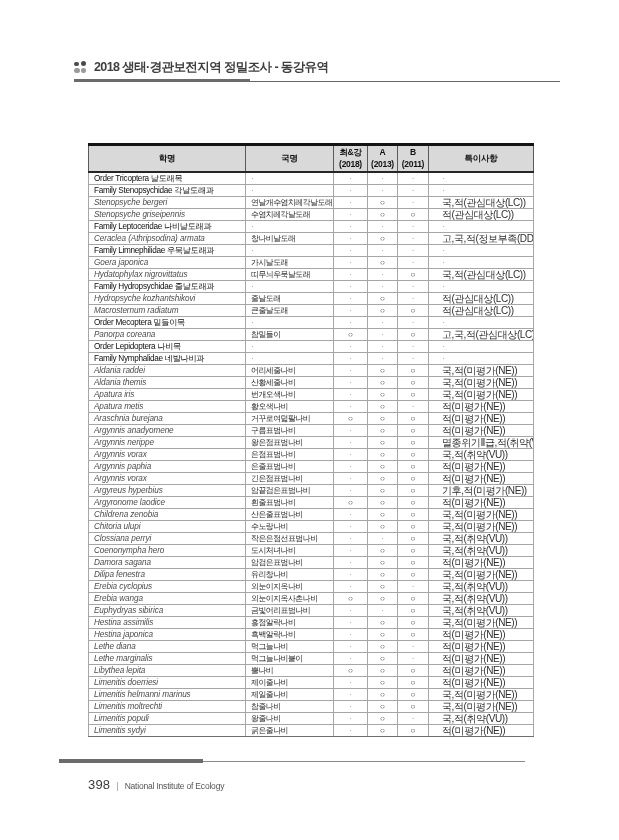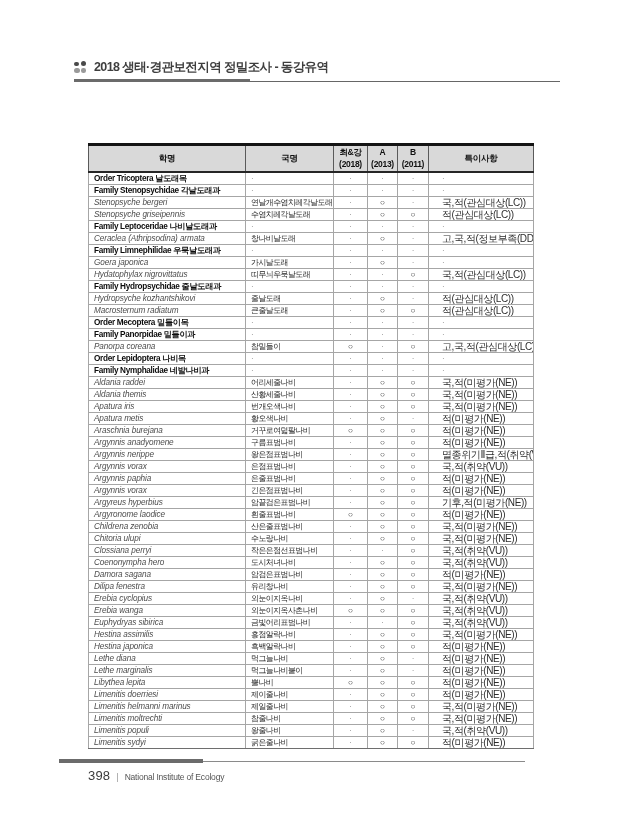--- a/index.html
+++ b/index.html
@@ -38,33 +38,33 @@
     font-size:8.5px;font-weight:700;color:#111;
     height:25px;padding:0;text-align:center;line-height:1.3;letter-spacing:-0.3px;
   }
   tbody td{
     border:1px solid #a6a6a6;height:11px;line-height:11px;
     padding:0;font-size:8.2px;color:#252525;
     white-space:nowrap;overflow:hidden;vertical-align:middle;
   }
   tbody tr:last-child td{border-bottom:1.5px solid #6e6e6e;}
   td.c-sci{font-style:italic;color:#4c4c4c;padding-left:5px;letter-spacing:-0.1px;}
-  tr[data-name="group-row"] td.c-sci{font-style:normal;font-weight:700;color:#0c0c0c;letter-spacing:-0.3px;}
+  tr[data-name="group-row"] td.c-sci{font-style:normal;font-weight:400;color:#0c0c0c;letter-spacing:-0.3px;}
   td.c-kor{padding-left:5px;font-size:7.9px;letter-spacing:-0.5px;}
   td.c-mk{text-align:center;padding:0;font-size:8px;color:#2a2a2a;}
   td.c-note{padding-left:13px;font-size:10px;letter-spacing:-0.4px;color:#2d2d2d;}
   td.dot{color:#979797;}
   td.c-kor.dot,td.c-note.dot{font-size:8px;}
 
   
   .page-footer{position:absolute;left:59px;top:759px;width:476px;}
   .footer-rule{position:relative;height:4px;}
   .footer-rule .thin{position:absolute;left:0;width:466px;top:2px;height:1px;background:#8a8a8a;}
   .footer-rule .thick{position:absolute;left:0;top:0;width:144px;height:3.5px;background:#6b6b6b;}
-  .footer-text{margin-top:5px;padding-left:29px;display:flex;align-items:baseline;gap:6px;}
+  .footer-text{margin-top:14px;padding-left:29px;display:flex;align-items:baseline;gap:6px;}
   .page-num{font-size:13px;color:#3a3a3a;letter-spacing:0.2px;}
   .f-sep{font-size:9px;color:#999;}
   .org{font-size:8.5px;color:#555;letter-spacing:-0.2px;}
 </style>
 </head>
 <body>
 
 <div class="page" data-name="document-page">
 
   <header class="page-header" data-name="page-header">
@@ -215,28 +215,20 @@
           <td class="c-note" data-name="note-cell">적(관심대상(LC))</td>
         </tr>
         <tr data-name="group-row">
           <td class="c-sci" data-name="scientific-name-cell">Order Mecoptera 밑들이목</td>
           <td class="c-kor dot" data-name="korean-name-cell">·</td>
           <td class="c-mk dot" data-name="survey-2018-cell">·</td>
           <td class="c-mk dot" data-name="survey-2013-cell">·</td>
           <td class="c-mk dot" data-name="survey-2011-cell">·</td>
           <td class="c-note dot" data-name="note-cell">·</td>
         </tr>
-        <tr data-name="group-row">
-          <td class="c-sci" data-name="scientific-name-cell">Family Panorpidae 밑들이과</td>
-          <td class="c-kor dot" data-name="korean-name-cell">·</td>
-          <td class="c-mk dot" data-name="survey-2018-cell">·</td>
-          <td class="c-mk dot" data-name="survey-2013-cell">·</td>
-          <td class="c-mk dot" data-name="survey-2011-cell">·</td>
-          <td class="c-note dot" data-name="note-cell">·</td>
-        </tr>
         <tr data-name="species-row">
           <td class="c-sci" data-name="scientific-name-cell">Panorpa coreana</td>
           <td class="c-kor" data-name="korean-name-cell">참밑들이</td>
           <td class="c-mk" data-name="survey-2018-cell">○</td>
           <td class="c-mk dot" data-name="survey-2013-cell">·</td>
           <td class="c-mk" data-name="survey-2011-cell">○</td>
           <td class="c-note" data-name="note-cell">고,국,적(관심대상(LC))</td>
         </tr>
         <tr data-name="group-row">
           <td class="c-sci" data-name="scientific-name-cell">Order Lepidoptera 나비목</td>

